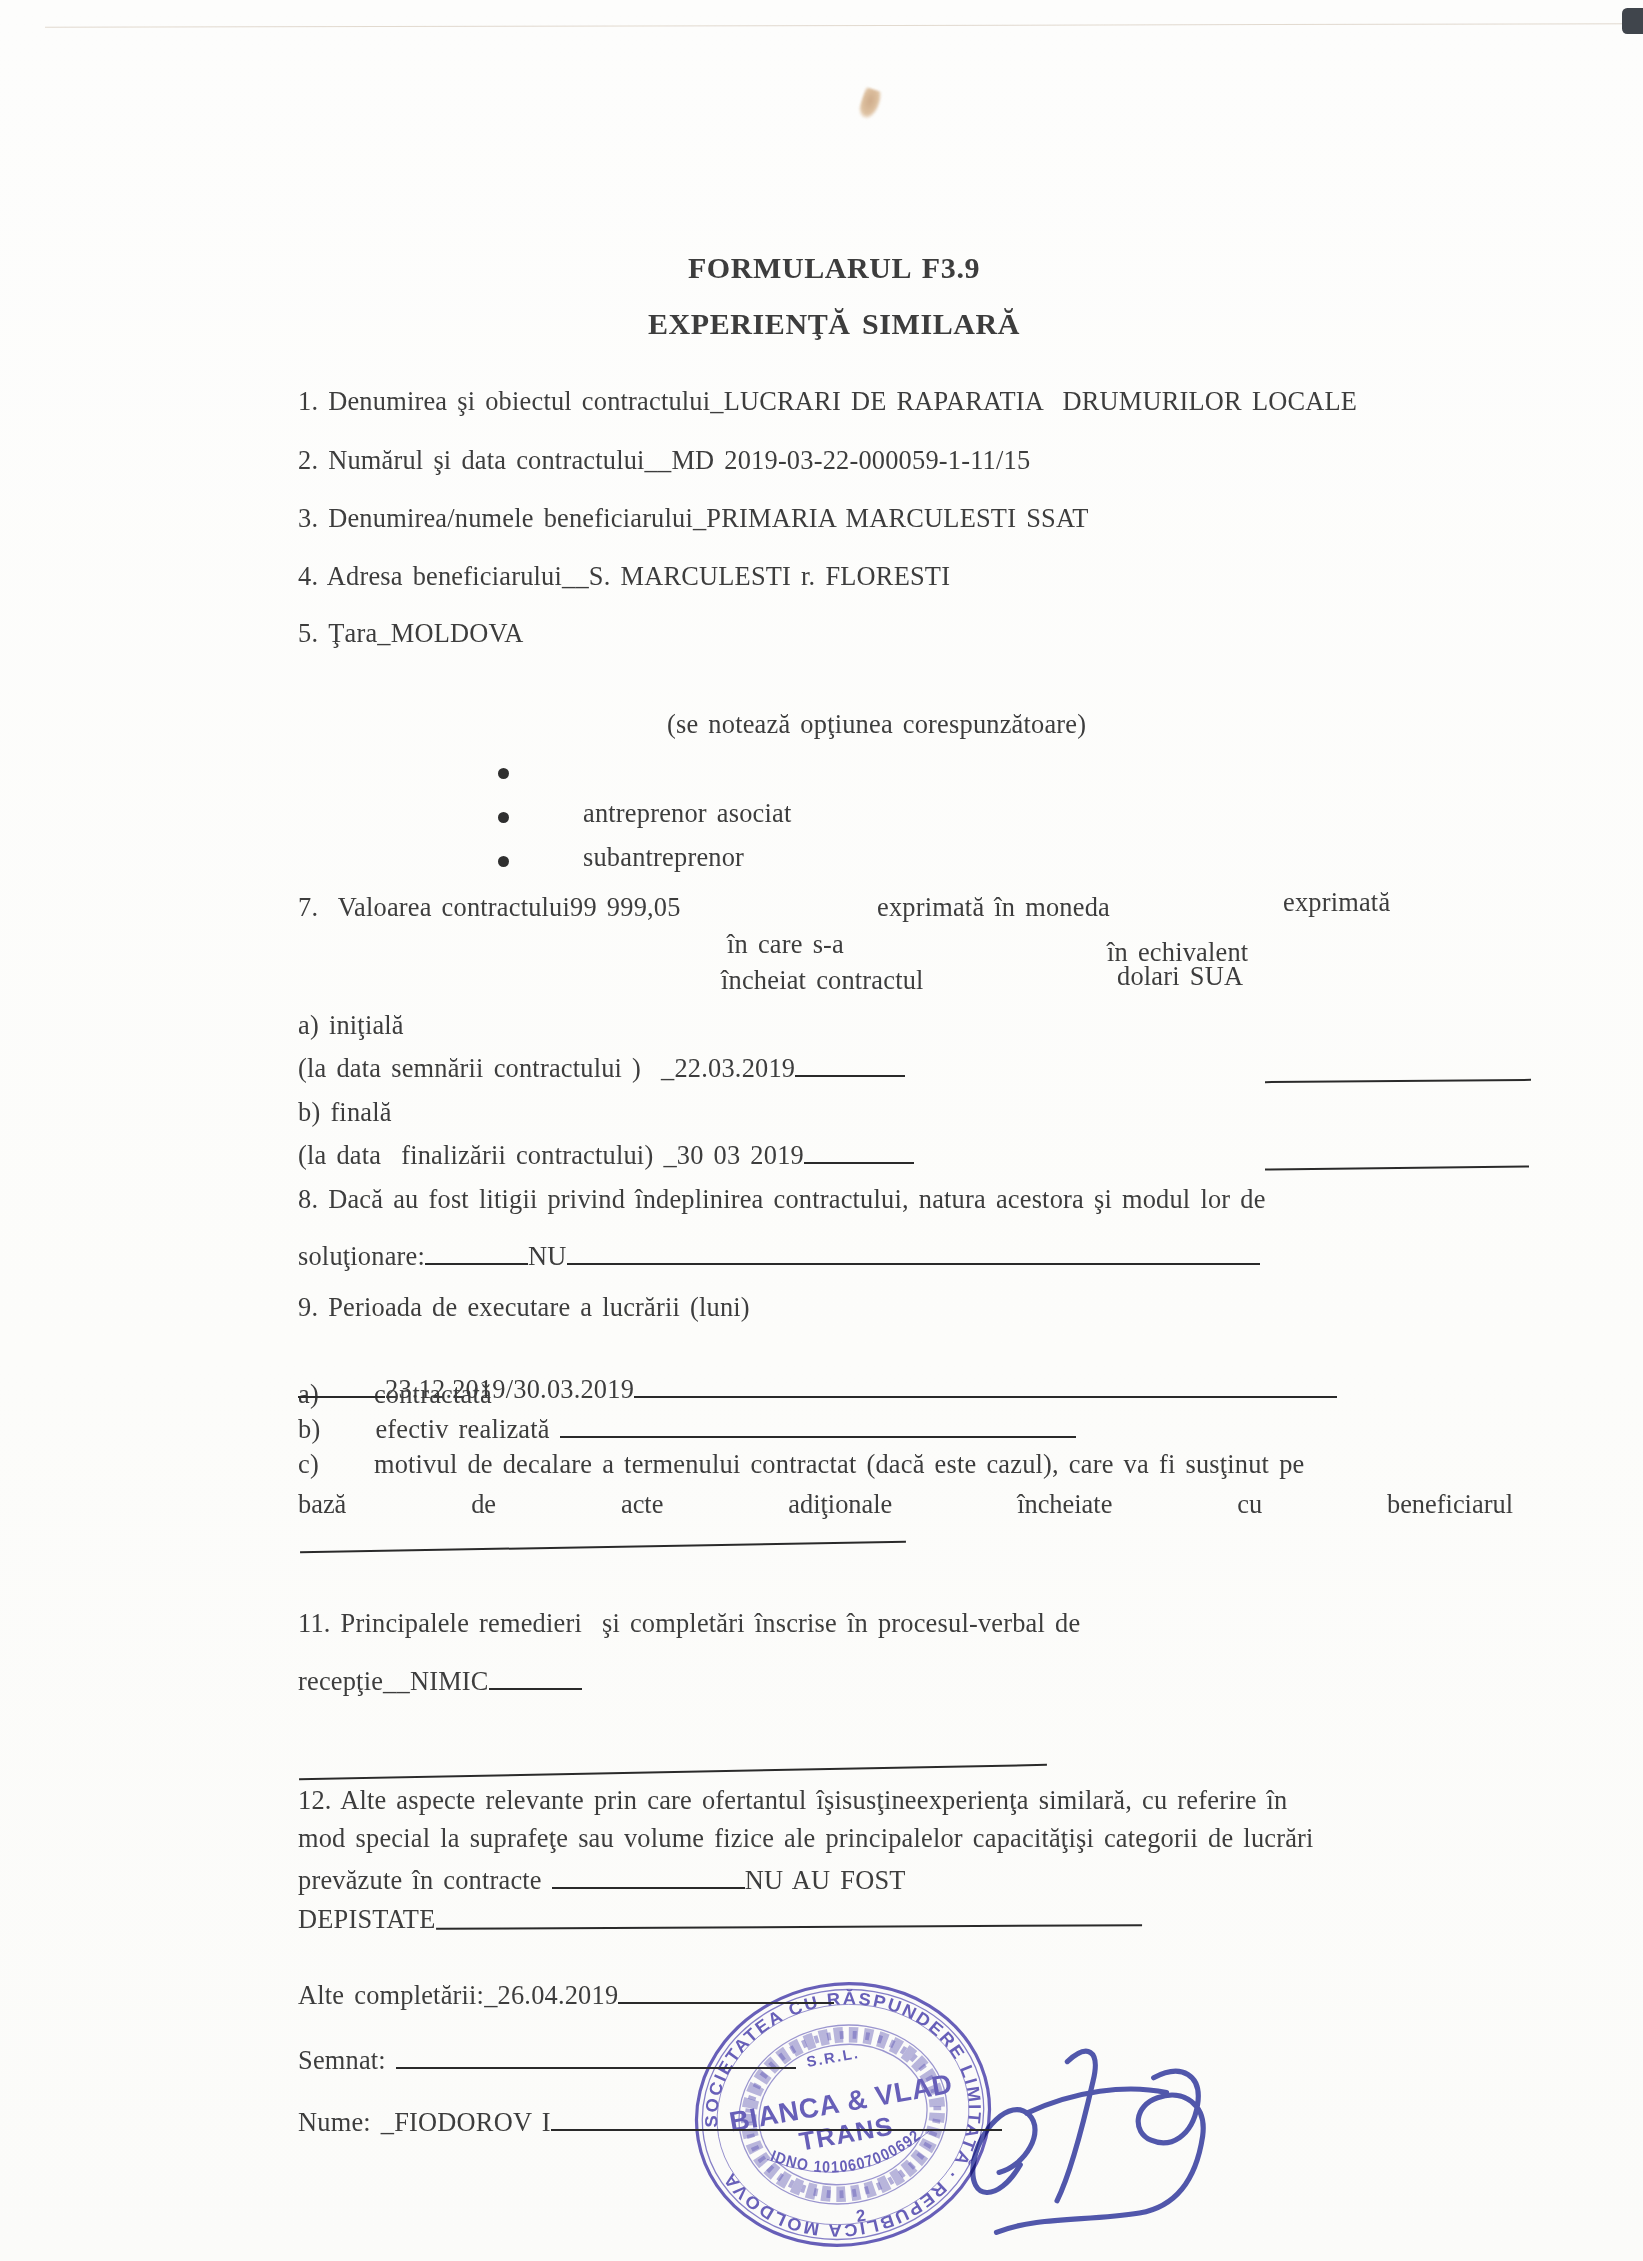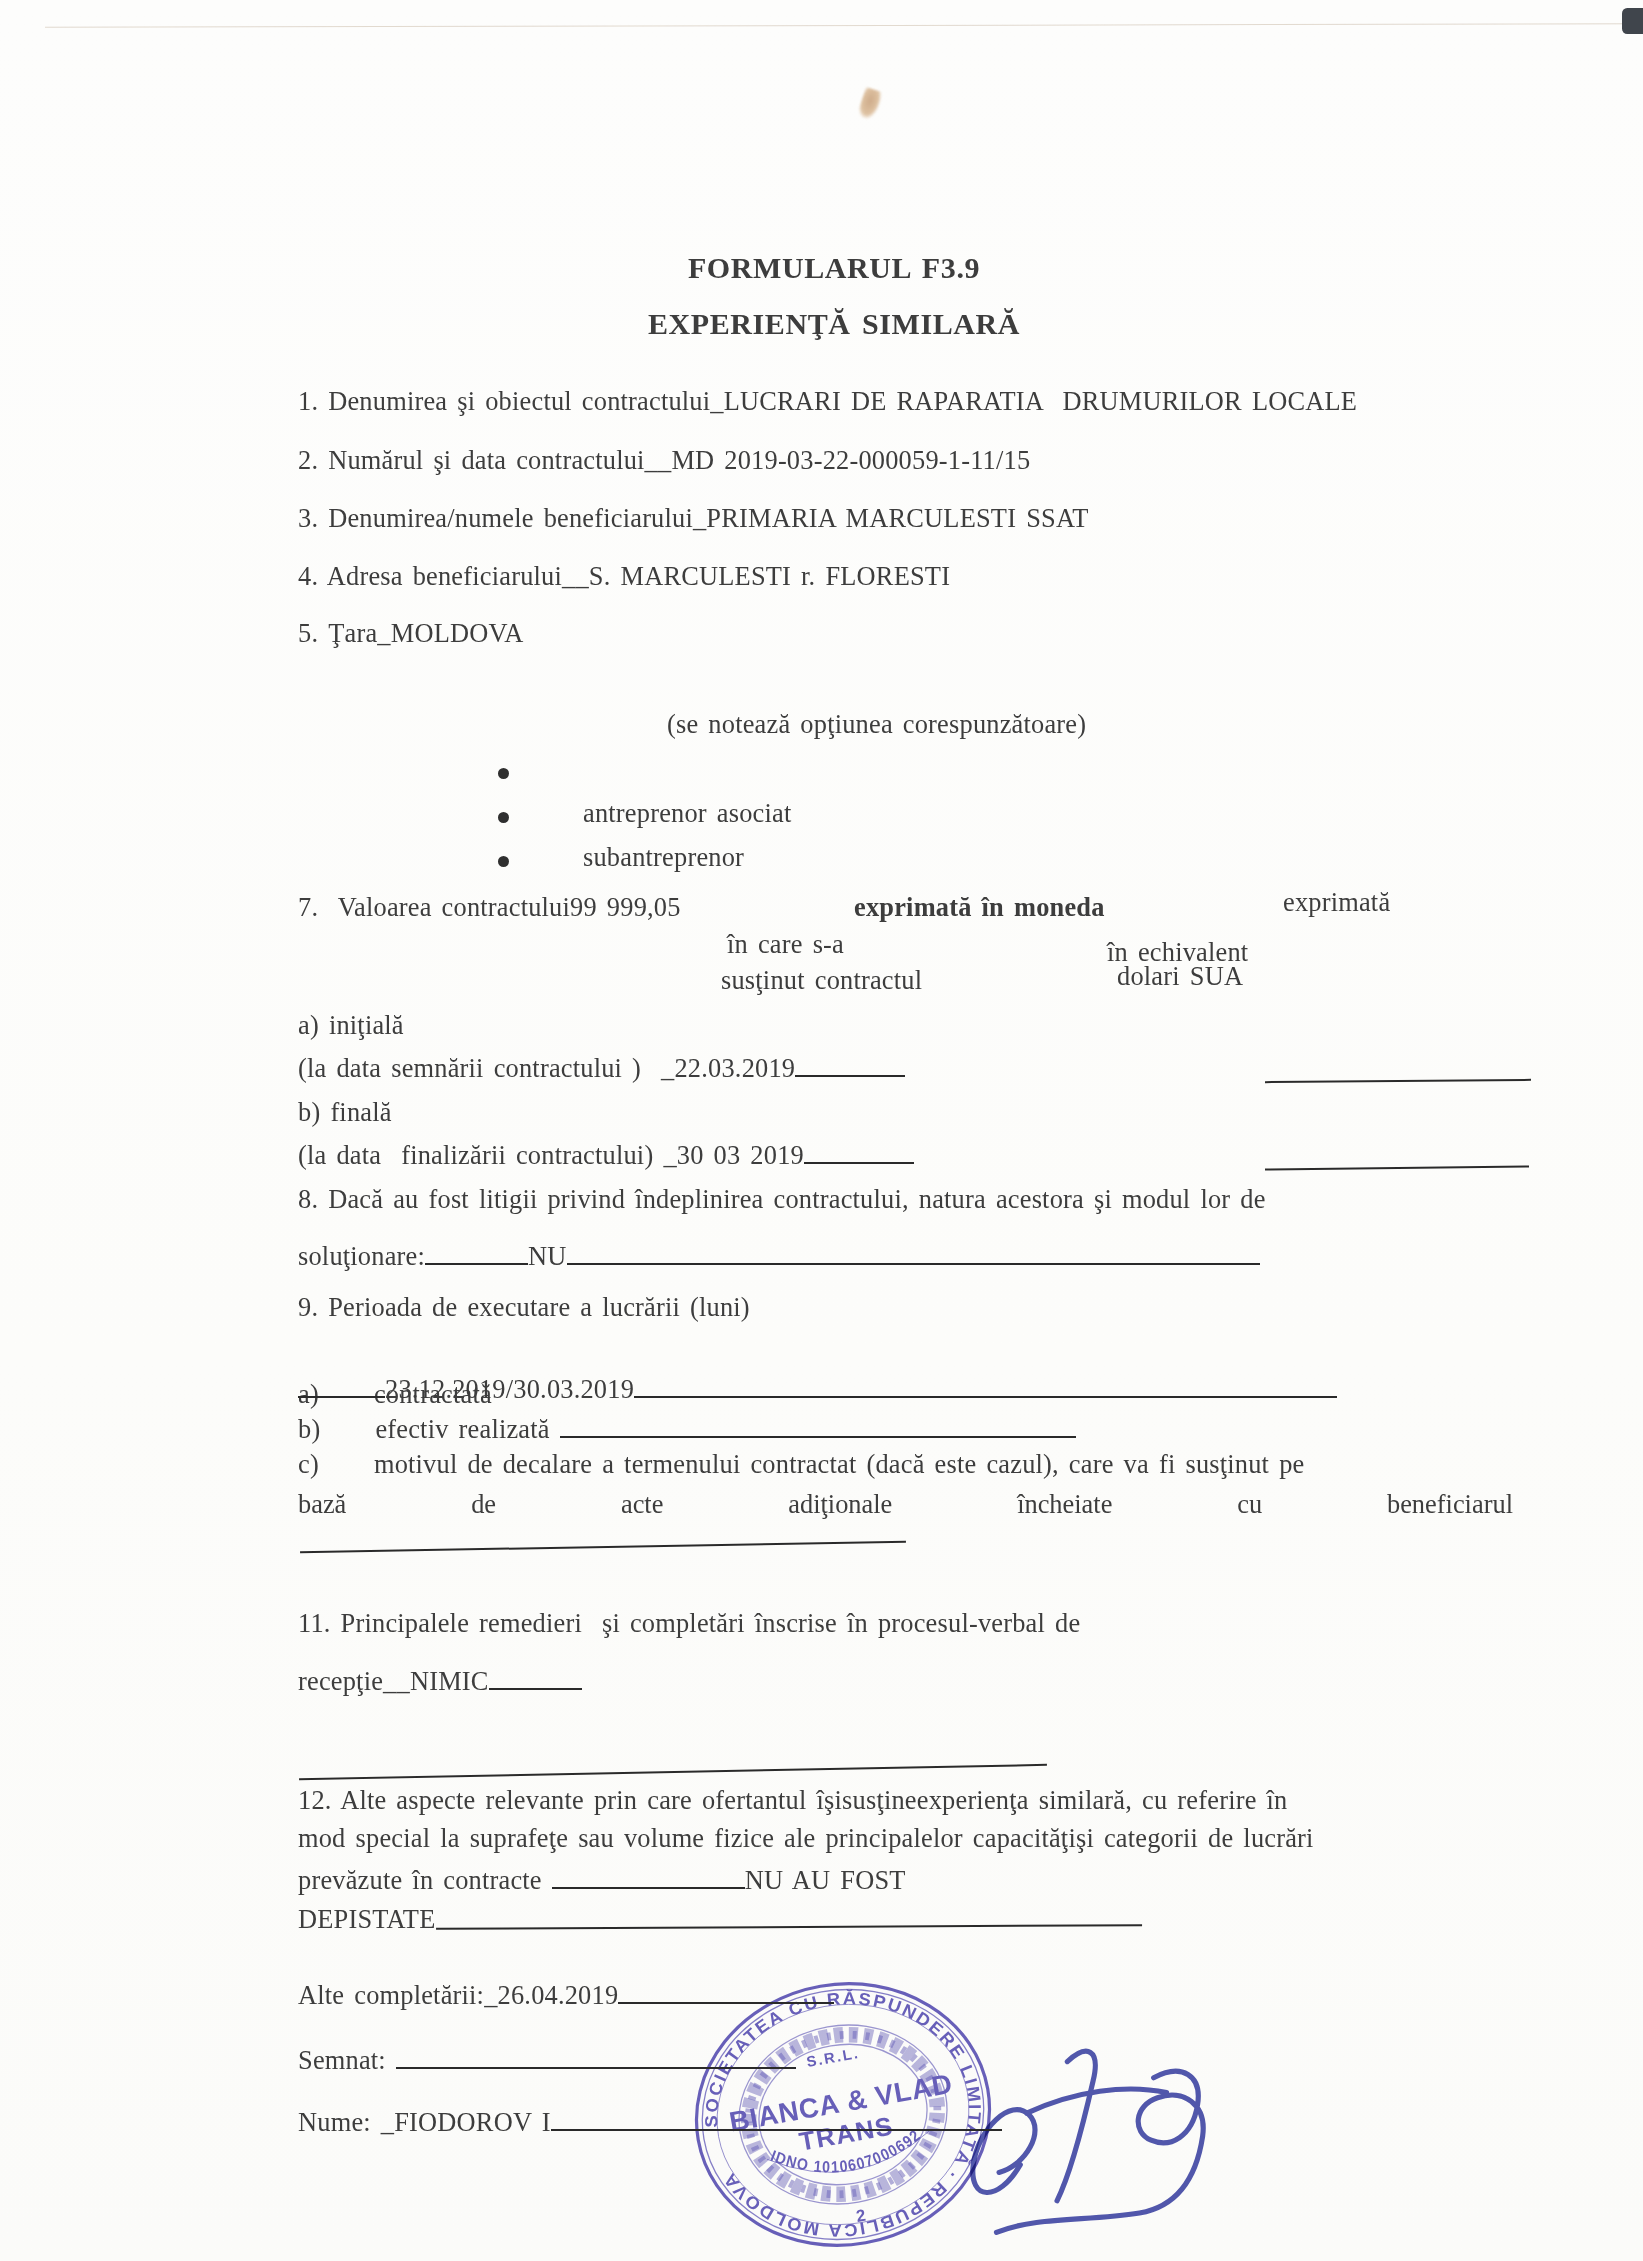--- a/index.html
+++ b/index.html
@@ -40,25 +40,25 @@
 
   <div class="t" style="left:667px;top:710px;">(se notează opţiunea corespunzătoare)</div>
 
   <div class="dot" style="left:498px;top:768px;"></div>
   <div class="dot" style="left:498px;top:812px;"></div>
   <div class="t" style="left:583px;top:799px;">antreprenor asociat</div>
   <div class="dot" style="left:498px;top:856px;"></div>
   <div class="t" style="left:583px;top:843px;">subantreprenor</div>
 
   <div class="t" style="left:298px;top:893px;"><span>7.  Valoarea contractului</span><span>99 999,05</span></div>
-  <div class="t" style="left:854px;top:893px;font-weight:bold;">exprimată în moneda</div>
+  <div class="t" style="left:877px;top:893px;">exprimată în moneda</div>
   <div class="t" style="left:1283px;top:888px;">exprimată</div>
   <div class="t" style="left:727px;top:930px;">în care s-a</div>
   <div class="t" style="left:1107px;top:926px;margin-top:12px;">în echivalent</div>
-  <div class="t" style="left:721px;top:966px;">susţinut contractul</div>
+  <div class="t" style="left:721px;top:966px;">încheiat contractul</div>
   <div class="t" style="left:1117px;top:962px;">dolari SUA</div>
 
   <div class="t" style="left:298px;top:1011px;">a) iniţială</div>
   <div class="t" style="left:298px;top:1051px;"><span>(la data semnării contractului )  </span><span>_22.03.2019</span><span class="iline" style="width:110px;"></span></div>
   <div class="ul" style="left:1265px;top:1080px;width:266px;transform:rotate(-.5deg);"></div>
 
   <div class="t" style="left:298px;top:1098px;">b) finală</div>
   <div class="t" style="left:298px;top:1138px;"><span>(la data  finalizării contractului) </span><span>_30 03 2019</span><span class="iline" style="width:110px;"></span></div>
   <div class="ul" style="left:1265px;top:1167px;width:264px;transform:rotate(-.7deg);"></div>
 

